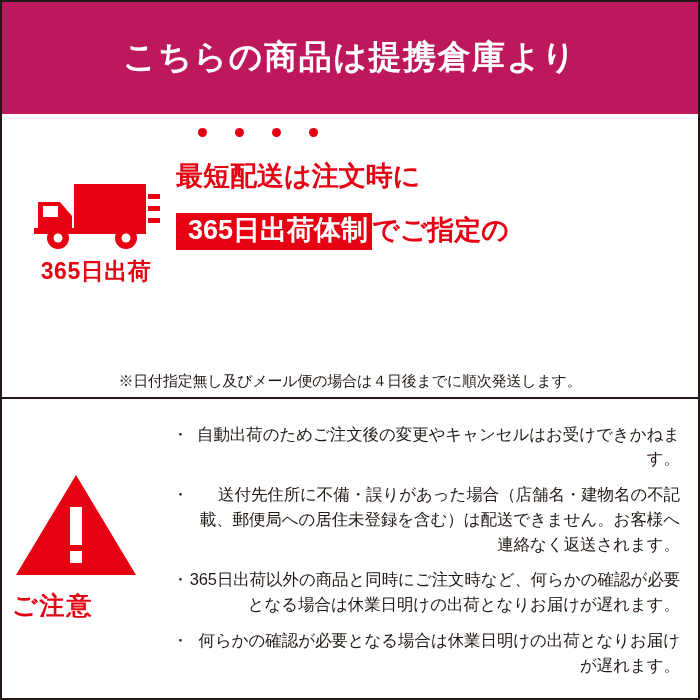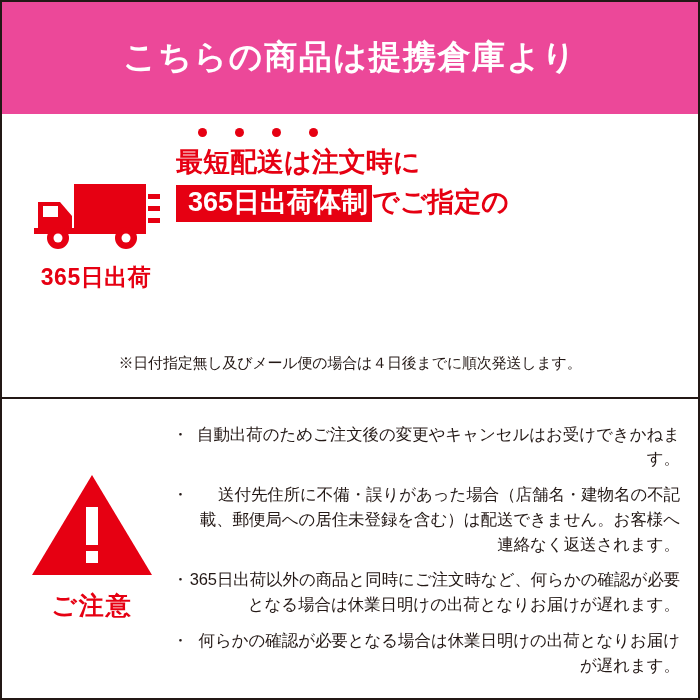--- a/index.html
+++ b/index.html
@@ -19,21 +19,21 @@
     width: 700px;
     height: 700px;
     border: 2px solid #231815;
     display: flex;
     flex-direction: column;
     background: #ffffff;
   }
 
   
   .header {
-    background: #ec4899;
+    background: #be185d;
     color: #ffffff;
     flex: 0 0 112px;
     display: flex;
     flex-direction: column;
     align-items: center;
     justify-content: center;
     gap: 2px;
     padding: 6px 0 8px;
   }
   .header-line {
@@ -64,32 +64,31 @@
     align-items: center;
     justify-content: flex-start;
     padding-top: 48px;
   }
   .truck-icon {
     width: 132px;
     height: 84px;
     display: block;
   }
   .truck-label {
-    margin-top: 6px;
     color: #e60012;
     font-size: 23px;
     font-weight: bold;
     letter-spacing: 0.5px;
   }
   .delivery-text {
     flex: 1 1 auto;
     padding-top: 4px;
     display: flex;
     flex-direction: column;
-    gap: 7px;
+    gap: 21px;
   }
   .dots {
     display: flex;
     gap: 28px;
     padding-left: 22px;
     margin-bottom: 2px;
   }
   .dot {
     width: 9px;
     height: 9px;
@@ -106,37 +105,37 @@
   .hl {
     background: #e60012;
     color: #ffffff;
     padding: 1px 4px 3px 12px;
     display: inline-block;
   }
   .note-small {
     font-size: 15px;
     color: #231815;
     font-weight: normal;
-    padding: 6px 18px 24px 18px;
+    padding: 6px 18px 6px 18px;
     letter-spacing: -0.2px;
     white-space: nowrap;
     text-align: center;
   }
 
   
   .caution {
     flex: 1 1 auto;
     display: flex;
     padding: 12px 14px 10px 10px;
   }
   .caution-left {
     flex: 0 0 160px;
     display: flex;
     flex-direction: column;
-    align-items: center;
+    align-items: flex-start;
     justify-content: center;
     padding-bottom: 8px;
   }
   .warn-icon {
     width: 128px;
     height: 112px;
   }
   .caution-label {
     margin-top: 8px;
     color: #e60012;

